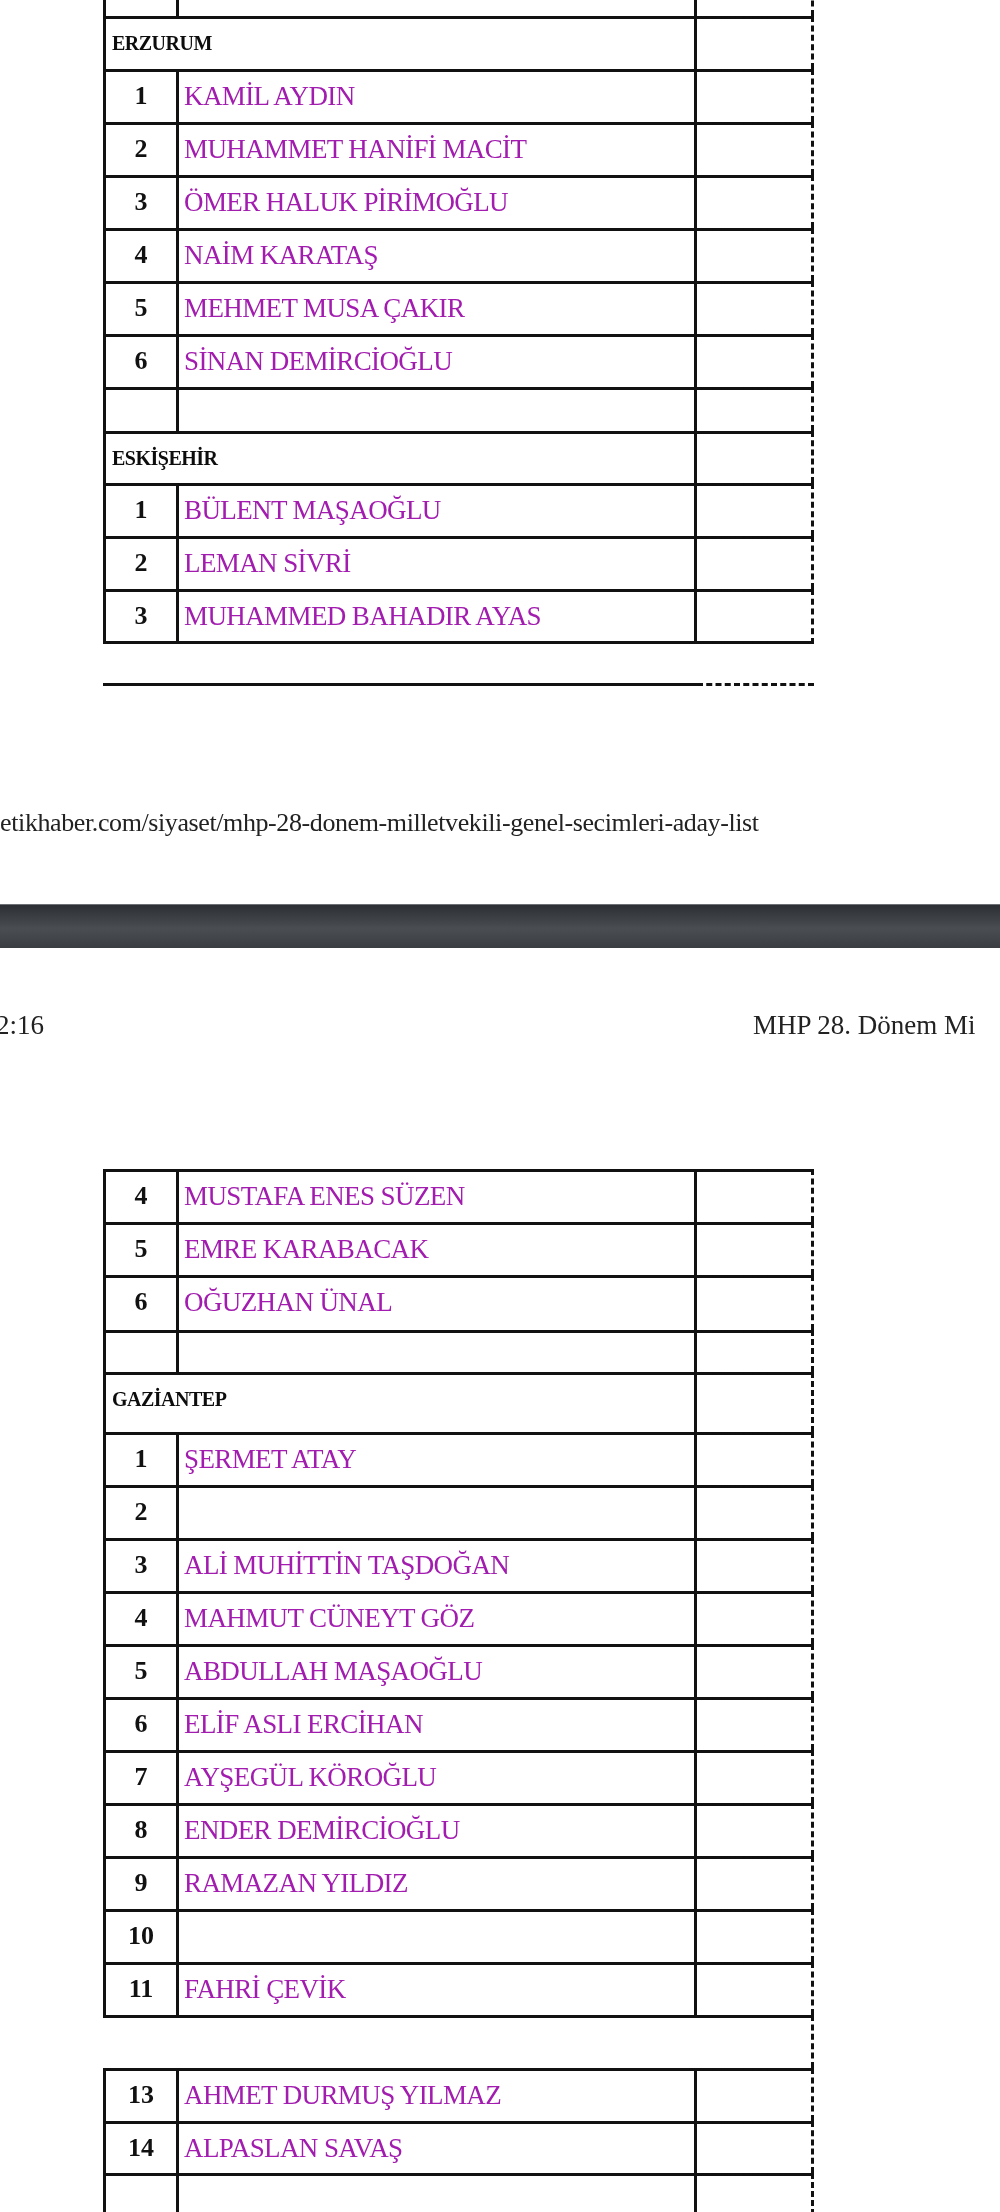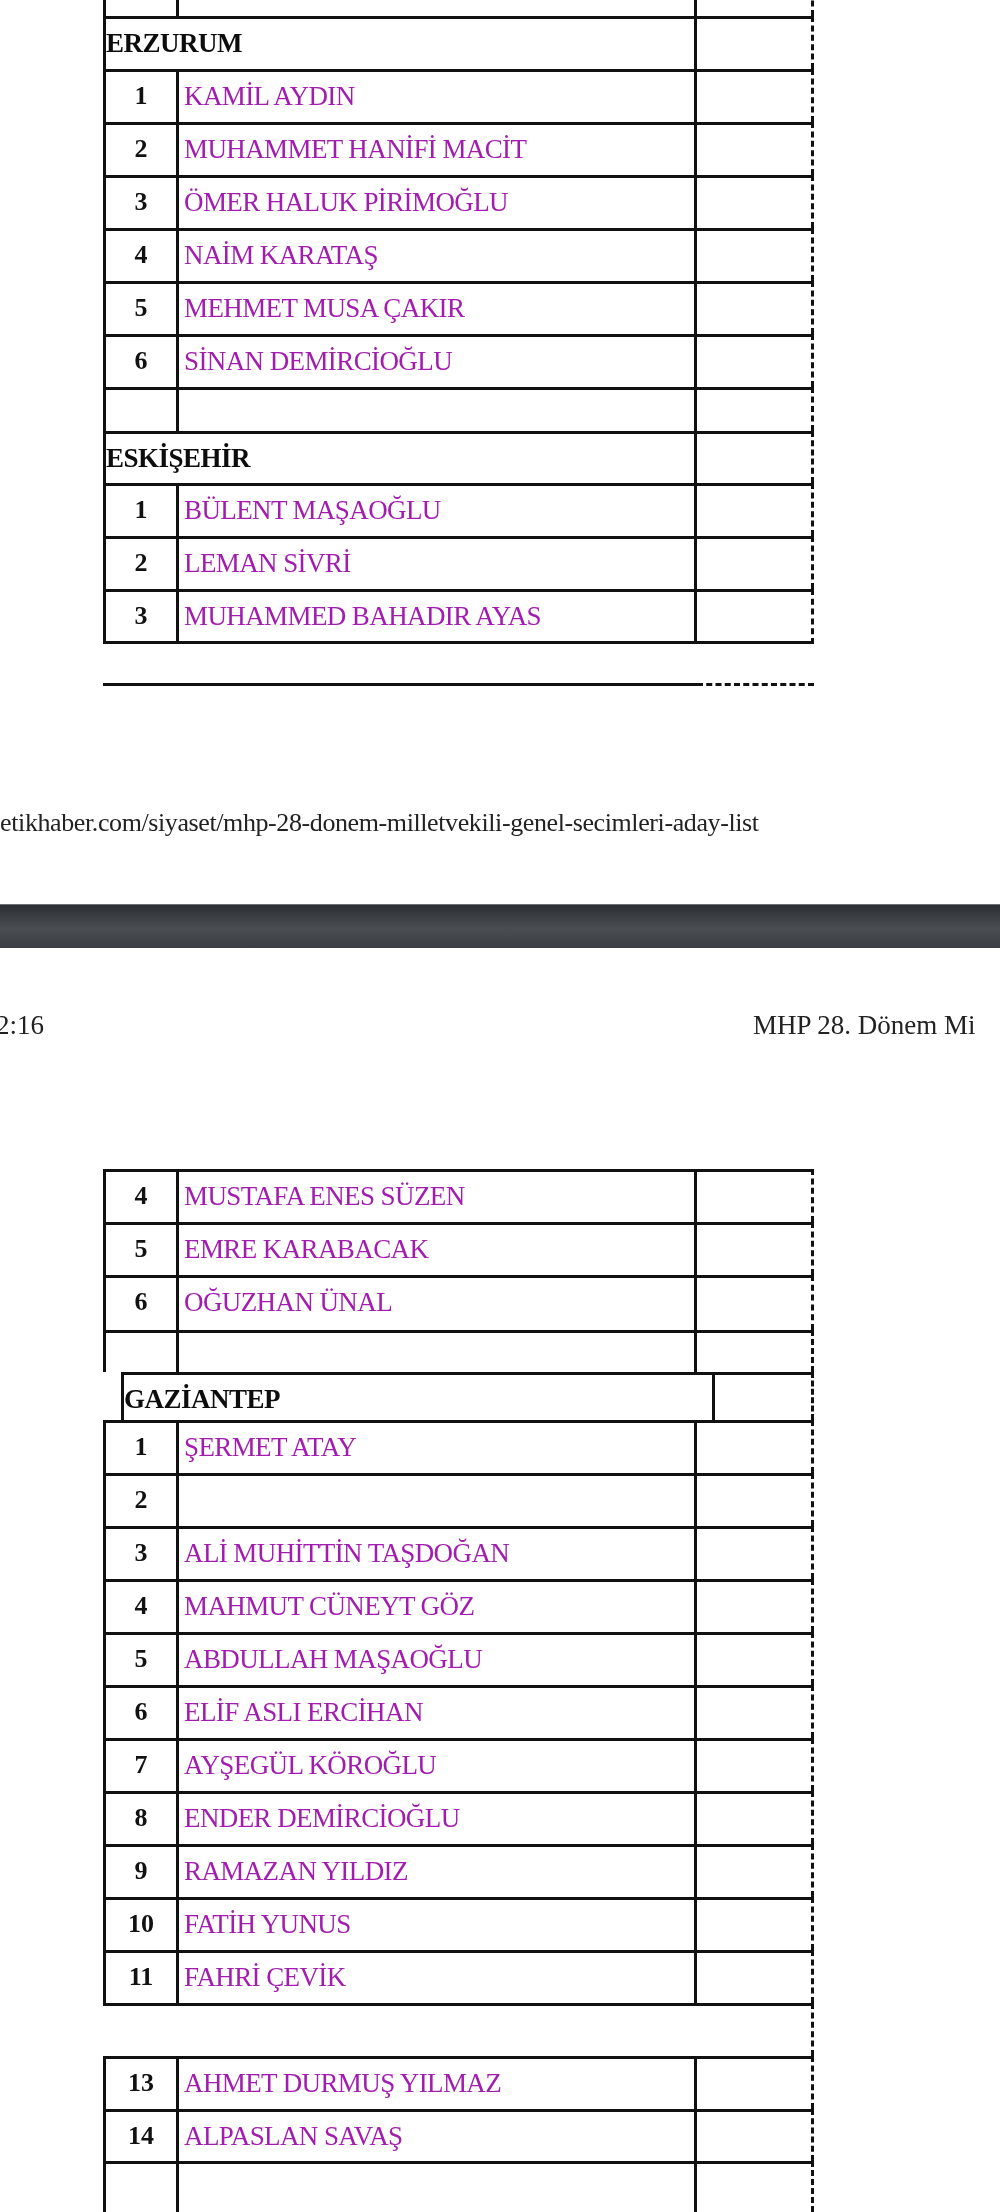--- a/index.html
+++ b/index.html
@@ -20,21 +20,21 @@
     position: absolute; left: 0; top: 0; bottom: 0; width: 73px;
     border-right: 3px solid #111; box-sizing: border-box;
     text-align: center; font-weight: bold; font-size: 26px; line-height: 48px;
   }
   .row .name {
     position: absolute; left: 76px; top: 0; bottom: 0; right: 0;
     font-size: 27px; line-height: 48px; padding-left: 2px; letter-spacing: -0.6px;
     white-space: nowrap; color: #a21caf;
   }
   .row.header .name {
-    left: 0; font-weight: bold; font-size: 27px; padding-left: 0; letter-spacing: -0.5px; color: #0d0d0d;
+    left: 6px; font-weight: bold; font-size: 20px; padding-left: 0; letter-spacing: -0.5px; color: #0d0d0d;
   }
   .row.blank { height: 44px; }
   .row .dash {
     position: absolute; left: 594px; top: -3px; right: 0; bottom: 0;
     border-top: 3px dashed #111; border-right: 3px dashed #111; box-sizing: border-box;
   }
   .closer {
     position: absolute; left: 103px; width: 711px; height: 0;
   }
   .closer .solid { position: absolute; left: 0; width: 594px; top: 0; border-top: 3px solid #111; }
@@ -182,21 +182,21 @@
         <div class="name">OĞUZHAN ÜNAL</div>
       </div>
       <div class="dash"></div>
     </div>
   <div class="row blank" style="height:42px;">
       <div class="cells">
         <div class="num"></div>
       </div>
       <div class="dash"></div>
     </div>
-  <div class="row header" style="height:48px;margin-left:18px;">
+  <div class="row header" style="height:60px;">
     <div class="cells">
         <div class="name">GAZİANTEP</div>
       </div>
     <div class="dash"></div>
   </div>
   <div class="row">
       <div class="cells">
         <div class="num">1</div>
         <div class="name">ŞERMET ATAY</div>
       </div>
@@ -253,21 +253,20 @@
   <div class="row">
       <div class="cells">
         <div class="num">9</div>
         <div class="name">RAMAZAN YILDIZ</div>
       </div>
       <div class="dash"></div>
     </div>
   <div class="row">
       <div class="cells">
         <div class="num">10</div>
-        <div class="name">FATİH YUNUS</div>
       </div>
       <div class="dash"></div>
     </div>
   <div class="row">
       <div class="cells">
         <div class="num">11</div>
         <div class="name">FAHRİ ÇEVİK</div>
       </div>
       <div class="dash"></div>
     </div>

